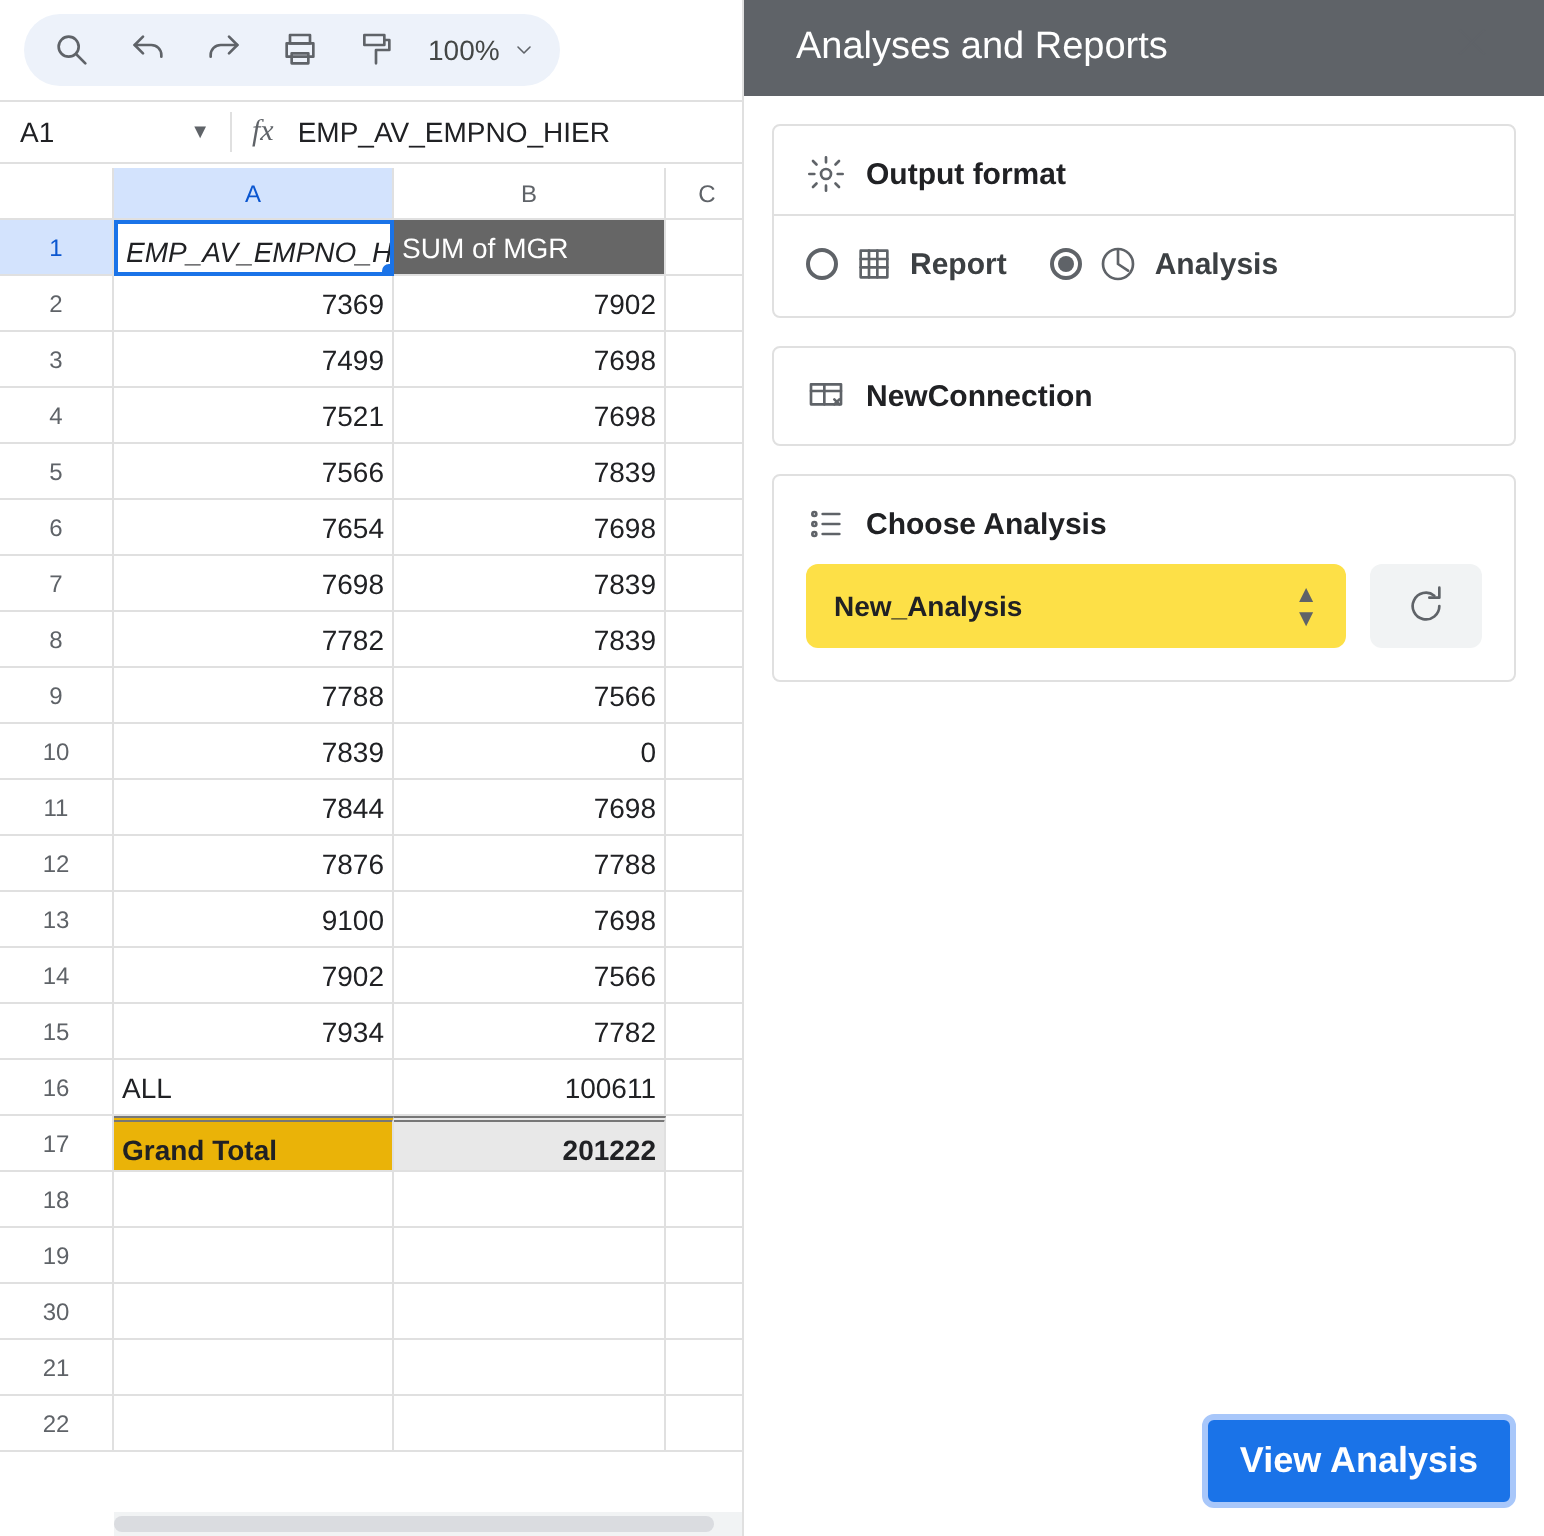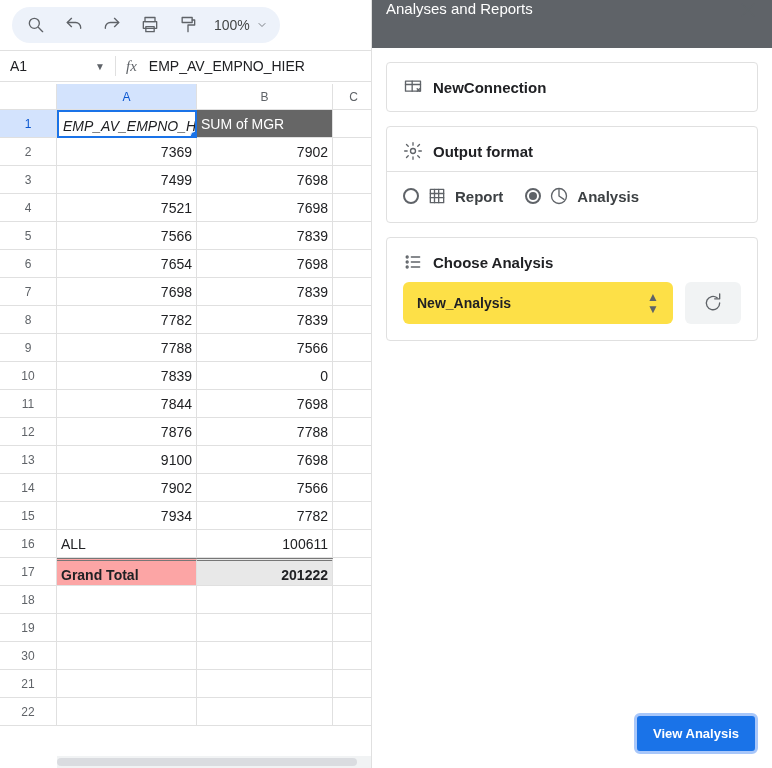--- a/index.html
+++ b/index.html
@@ -29,45 +29,45 @@
   .colhdr { background:#fff; border-right:1px solid #e0e0e0; border-bottom:1px solid #e0e0e0; text-align:center; font-size:12px; color:#5f6368; height:26px; line-height:26px;}
   .colhdr.sel { background:#d3e3fd; color:#0b57d0; font-weight:500; }
   .rowhdr { background:#fff; border-right:1px solid #e0e0e0; border-bottom:1px solid #e0e0e0; text-align:center; font-size:12px; color:#5f6368; height:28px; line-height:28px;}
   .rowhdr.sel { background:#d3e3fd; color:#0b57d0; font-weight:500; }
   .cell { border-right:1px solid #e0e0e0; border-bottom:1px solid #e0e0e0; height:28px; line-height:28px; padding:0 4px; font-size:14px; overflow:hidden; white-space:nowrap;}
   .cell.num { text-align:right; }
   .cell.hdrA { font-style:italic; background:#fff; position:relative;}
   .cell.a1sel { border:2px solid #1a73e8; position:relative; z-index:2;}
   .cell.a1sel::after { content:""; position:absolute; right:-4px; bottom:-4px; width:7px; height:7px; background:#1a73e8; border-radius:50%; border:1px solid #fff;}
   .cell.hdrB { background:#666; color:#ffffff; }
-  .grandA { font-weight:bold; background:#fca5a5; border-top:3px double #777;}
+  .grandA { font-weight:bold; background:#eab308; border-top:3px double #777;}
   .grandB { font-weight:bold; background:#e8e8e8; text-align:right; border-top:3px double #777;}
 
   
   .hscroll { position:absolute; bottom:0; left:57px; right:0; height:12px; background:#f1f3f4; }
   .hscroll .thumb { position:absolute; left:0; top:2px; height:8px; width:300px; background:#dadce0; border-radius:4px;}
 
   
   .panel { position:absolute; top:0; right:0; width:400px; height:100%; background:#fff; box-shadow:-1px 0 0 #e0e0e0; display:flex; flex-direction:column; z-index:10;}
-  .panel-hdr { background:#5f6368; color:#fff; height:48px; display:flex; justify-content:space-between; padding:0 14px; font-size:15px; font-weight:500;}
+  .panel-hdr { background:#5f6368; color:#fff; height:48px; display:flex; align-items:center; justify-content:space-between; padding:0 26px; font-size:19px; font-weight:500;}
   .panel-hdr .close { cursor:pointer; color:#fff; }
   .panel-body { flex:1; padding:14px; display:flex; flex-direction:column; gap:14px; overflow:auto;}
   .card { border:1px solid #e0e0e0; border-radius:4px; background:#fff; }
   .card-row { display:flex; align-items:center; gap:10px; padding:14px 16px; font-size:15px; font-weight:bold; color:#202124;}
   .card-row.sub { font-weight:bold; padding:14px 16px 10px; }
   .radio-row { display:flex; align-items:center; gap:22px; padding:0 16px 16px; border-top:1px solid #e0e0e0; padding-top:14px;}
   .radio { display:flex; align-items:center; gap:8px; cursor:pointer; font-weight:bold; color:#3c4043; font-size:15px;}
   .radio .circle { width:16px; height:16px; border:2px solid #5f6368; border-radius:50%; display:flex; align-items:center; justify-content:center;}
   .radio.checked .circle .dot { width:8px; height:8px; background:#5f6368; border-radius:50%; }
   .select-row { padding:0 16px 16px; display:flex; gap:12px;}
   .select { flex:1; background:#fde047; border-radius:6px; height:42px; display:flex; align-items:center; justify-content:space-between; padding:0 14px; cursor:pointer; font-weight:bold;}
   .select .chev { color:#5f6368; font-size:12px; line-height:1;}
   .refresh { width:56px; height:42px; background:#f1f3f4; border-radius:6px; display:flex; align-items:center; justify-content:center; cursor:pointer;}
   .panel-footer { padding:14px; display:flex; justify-content:flex-end;}
-  .view-btn { background:#1a73e8; color:#fff; font-weight:bold; font-size:13px; border:3px solid #a8c7fa; border-radius:6px; padding:10px 16px; cursor:pointer;}
+  .view-btn { background:#1a73e8; color:#fff; font-weight:bold; font-size:18px; border:3px solid #a8c7fa; border-radius:6px; padding:10px 16px; cursor:pointer;}
   .ic { width:20px; height:20px; }
   .ic path, .ic circle, .ic line, .ic rect, .ic polyline { stroke:#5f6368; stroke-width:1.6; fill:none; stroke-linecap:round; stroke-linejoin:round;}
   .radio .ic path, .radio .ic rect, .radio .ic circle, .radio .ic line { stroke:#5f6368; }
 </style>
 </head>
 <body>
 <div class="app">
 
 <div class="toolbar">
   <div class="toolbar-group">
@@ -225,32 +225,20 @@
 
 <div class="panel">
   <div class="panel-hdr">
     <span>Analyses and Reports</span>
     <span class="close"><svg class="ic" viewBox="0 0 24 24" style="stroke:#fff">
             <line x1="5" y1="5" x2="19" y2="19" stroke="#fff"></line>
             <line x1="19" y1="5" x2="5" y2="19" stroke="#fff"></line>
           </svg></span>
   </div>
   <div class="panel-body">
-    <div class="card">
-      <div class="card-row">
-        <svg class="ic" viewBox="0 0 24 24">
-              <rect x="3" y="5" width="18" height="12"></rect>
-              <line x1="3" y1="9" x2="21" y2="9"></line>
-              <line x1="11" y1="5" x2="11" y2="17"></line>
-              <path d="M17 14l3 3M20 14l-3 3" stroke-width="1.2"></path>
-            </svg>
-        <span>NewConnection</span>
-      </div>
-    </div>
-
     <div class="card">
       <div class="card-row sub">
         <svg class="ic" viewBox="0 0 24 24">
               <circle cx="12" cy="12" r="3"></circle>
               <path d="M12 2v3M12 19v3M4.2 4.2l2.1 2.1M17.7 17.7l2.1 2.1M2 12h3M19 12h3M4.2 19.8l2.1-2.1M17.7 6.3l2.1-2.1"></path>
             </svg>
         <span>Output format</span>
       </div>
       <div class="radio-row">
         <div class="radio">
@@ -271,20 +259,32 @@
           <svg class="ic" viewBox="0 0 24 24">
                 <circle cx="12" cy="12" r="9"></circle>
                 <path d="M12 12V4M12 12l6 4"></path>
               </svg>
           <span>Analysis</span>
         </div>
       </div>
     </div>
 
     <div class="card">
+      <div class="card-row">
+        <svg class="ic" viewBox="0 0 24 24">
+              <rect x="3" y="5" width="18" height="12"></rect>
+              <line x1="3" y1="9" x2="21" y2="9"></line>
+              <line x1="11" y1="5" x2="11" y2="17"></line>
+              <path d="M17 14l3 3M20 14l-3 3" stroke-width="1.2"></path>
+            </svg>
+        <span>NewConnection</span>
+      </div>
+    </div>
+
+    <div class="card">
       <div class="card-row sub">
         <svg class="ic" viewBox="0 0 24 24">
               <circle cx="5" cy="6" r="1.2" fill="#5f6368" stroke="none"></circle>
               <circle cx="5" cy="12" r="1.2" fill="#5f6368" stroke="none"></circle>
               <circle cx="5" cy="18" r="1.2" fill="#5f6368" stroke="none"></circle>
               <line x1="10" y1="6" x2="20" y2="6"></line>
               <line x1="10" y1="12" x2="20" y2="12"></line>
               <line x1="10" y1="18" x2="20" y2="18"></line>
             </svg>
         <span>Choose Analysis</span>

